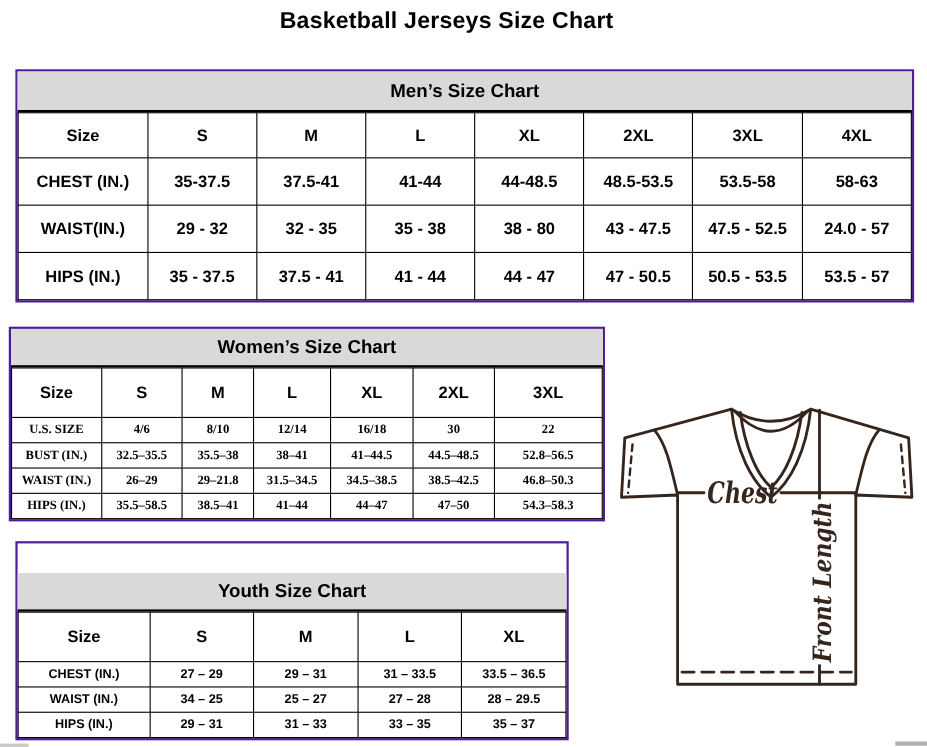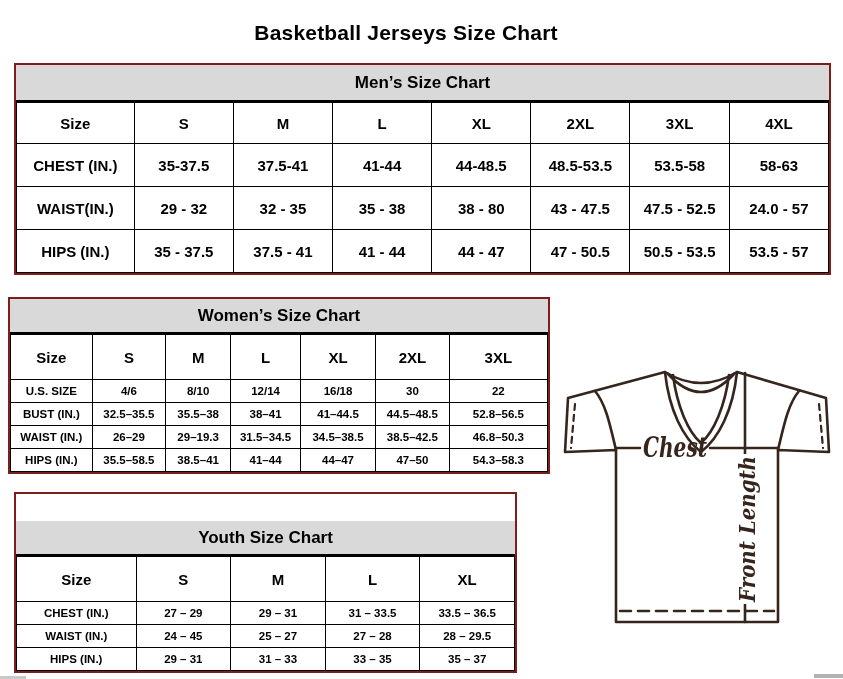--- a/index.html
+++ b/index.html
@@ -1,41 +1,41 @@
 <!DOCTYPE html>
 <html><head>
 <meta charset="utf-8">
 <style>
   html,body{margin:0;padding:0;}
   body{
     width:843px;height:679px;position:relative;overflow:hidden;
     background:#ffffff;font-family:"Liberation Sans",sans-serif;color:#000;
   }
   .page-title{
-    position:absolute;left:0;top:21px;width:812px;text-align:center;
+    position:absolute;left:0;top:7px;width:812px;text-align:center;
     font-size:21px;font-weight:bold;letter-spacing:.2px;
   }
-  .chart{position:absolute;border:2px solid #7f1d1d;background:#fff;}
+  .chart{position:absolute;border:2px solid #4c1d95;background:#fff;}
   .band{
     background:#d9d9d9;border-bottom:2px solid #000;text-align:center;
     font-weight:bold;font-size:17px;height:35px;line-height:35px;
   }
   table{width:100%;border-collapse:collapse;table-layout:fixed;}
   td{
     border:1.5px solid #000;text-align:center;vertical-align:middle;
     font-weight:bold;padding:0;
   }
   .men{left:14px;top:63px;width:813px;}
   .men td{font-size:15px;}
   .men tr.hdr td{height:40px;}
   .men tr.dat td{height:42px;}
   .women{left:8px;top:297px;width:538px;}
   .women .band{height:33px;line-height:33px;}
   .women tr.hdr td{height:44px;font-size:15px;}
-  .women tr.dat td{height:22px;font-size:11.5px;}
+  .women tr.dat td{height:22px;font-size:11.5px;font-family:Liberation Serif, serif;}
   .youth{left:14px;top:492px;width:499px;}
   .youth .band{height:33px;line-height:33px;margin-top:27px;}
   .youth tr.hdr td{height:44px;font-size:15px;}
   .youth tr.dat td{height:22px;font-size:11.5px;}
   .jersey{position:absolute;left:552px;top:358px;}
   .jersey text{
     font-family:"DejaVu Serif","Liberation Serif",serif;
     font-weight:bold;font-style:italic;fill:#35251d;
   }
   .frag{position:absolute;}
@@ -139,21 +139,21 @@
       <td>32.5–35.5</td>
       <td>35.5–38</td>
       <td>38–41</td>
       <td>41–44.5</td>
       <td>44.5–48.5</td>
       <td>52.8–56.5</td>
     </tr>
     <tr class="dat">
       <td>WAIST (IN.)</td>
       <td>26–29</td>
-      <td>29–19.3</td>
+      <td>29–21.8</td>
       <td>31.5–34.5</td>
       <td>34.5–38.5</td>
       <td>38.5–42.5</td>
       <td>46.8–50.3</td>
     </tr>
     <tr class="dat">
       <td>HIPS (IN.)</td>
       <td>35.5–58.5</td>
       <td>38.5–41</td>
       <td>41–44</td>
@@ -185,21 +185,21 @@
     </tr>
     <tr class="dat">
       <td>CHEST (IN.)</td>
       <td>27 – 29</td>
       <td>29 – 31</td>
       <td>31 – 33.5</td>
       <td>33.5 – 36.5</td>
     </tr>
     <tr class="dat">
       <td>WAIST (IN.)</td>
-      <td>24 – 45</td>
+      <td>34 – 25</td>
       <td>25 – 27</td>
       <td>27 – 28</td>
       <td>28 – 29.5</td>
     </tr>
     <tr class="dat">
       <td>HIPS (IN.)</td>
       <td>29 – 31</td>
       <td>31 – 33</td>
       <td>33 – 35</td>
       <td>35 – 37</td>

